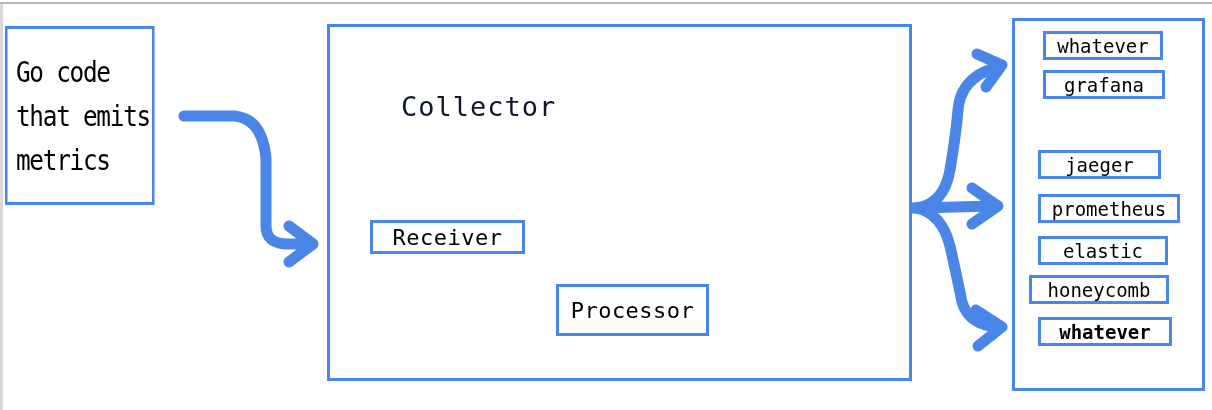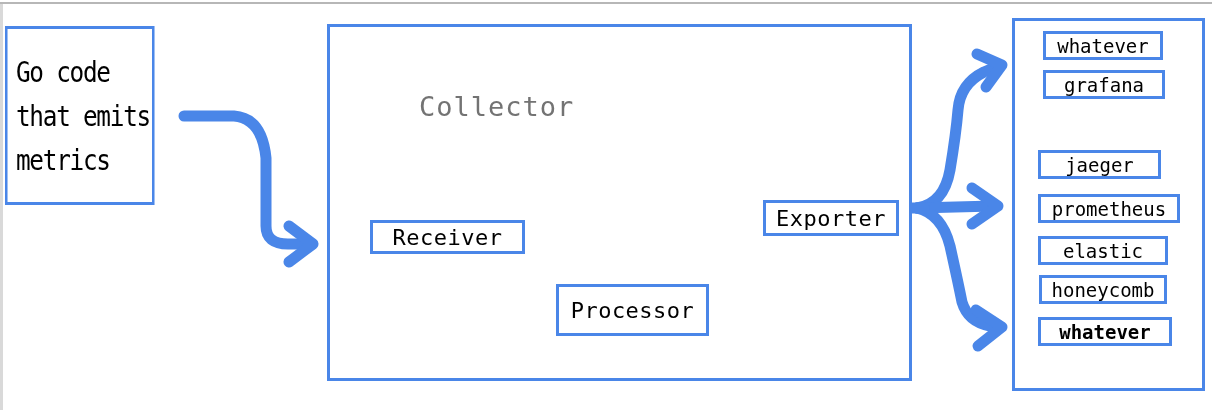--- a/index.html
+++ b/index.html
@@ -81,25 +81,25 @@
   .collector-box {
     left: 327px;
     top: 24px;
     width: 585px;
     height: 357px;
     border-width: 3px;
     display: block;
   }
   .collector-title {
     position: absolute;
-    left: 89px;
+    left: 71px;
     top: 64px;
     font-size: 27px;
     letter-spacing: 1px;
-    color: #737373;
+    color: #0f172a;
     white-space: pre;
   }
 
   
   .receiver-box {
     left: 342px;
     top: 220px;
     width: 155px;
     height: 34px;
     font-size: 22px;
@@ -202,25 +202,24 @@
     <span class="source-line">that emits</span>
     <span class="source-line">metrics</span>
   </div>
 
   <div class="box collector-box">
     <div class="collector-title">Collector</div>
   </div>
 
   <div class="box plain receiver-box">Receiver</div>
   <div class="box plain processor-box">Processor</div>
-  <div class="box plain exporter-box">Exporter</div>
 
   <div class="box backends-box">
     <div class="backend-item" style="left:28px;  top:10px;  width:120px; height:29px;">whatever</div>
     <div class="backend-item" style="left:28px;  top:49px;  width:122px; height:29px;">grafana</div>
     <div class="backend-item" style="left:23px;  top:129px; width:123px; height:29px;text-align:right;">jaeger</div>
     <div class="backend-item" style="left:23px;  top:173px; width:142px; height:29px;">prometheus</div>
     <div class="backend-item" style="left:23px;  top:215px; width:130px; height:29px;">elastic</div>
-    <div class="backend-item" style="left:24px;  top:254px; width:128px; height:29px;">honeycomb</div>
+    <div class="backend-item" style="left:14px;  top:254px; width:140px; height:29px;">honeycomb</div>
     <div class="backend-item" style="left:23px;  top:296px; width:134px; height:29px;font-weight:bold;">whatever</div>
   </div>
 
 </div>
 
 </body></html>

